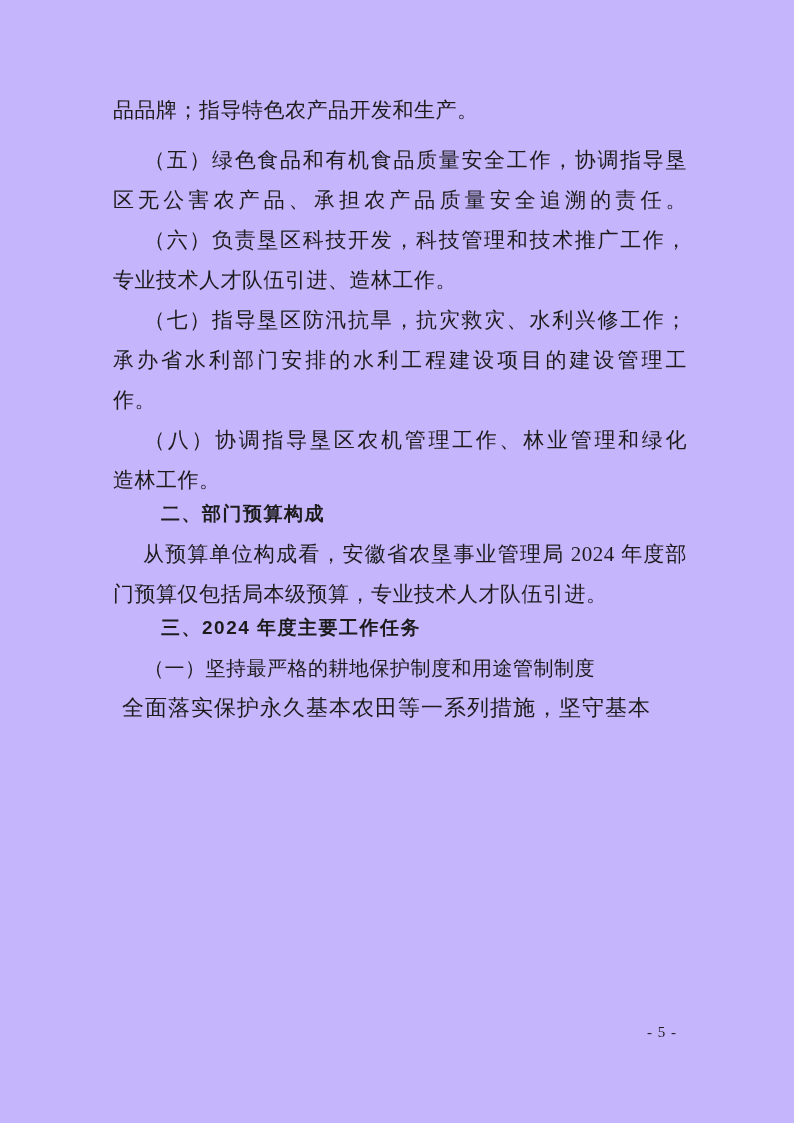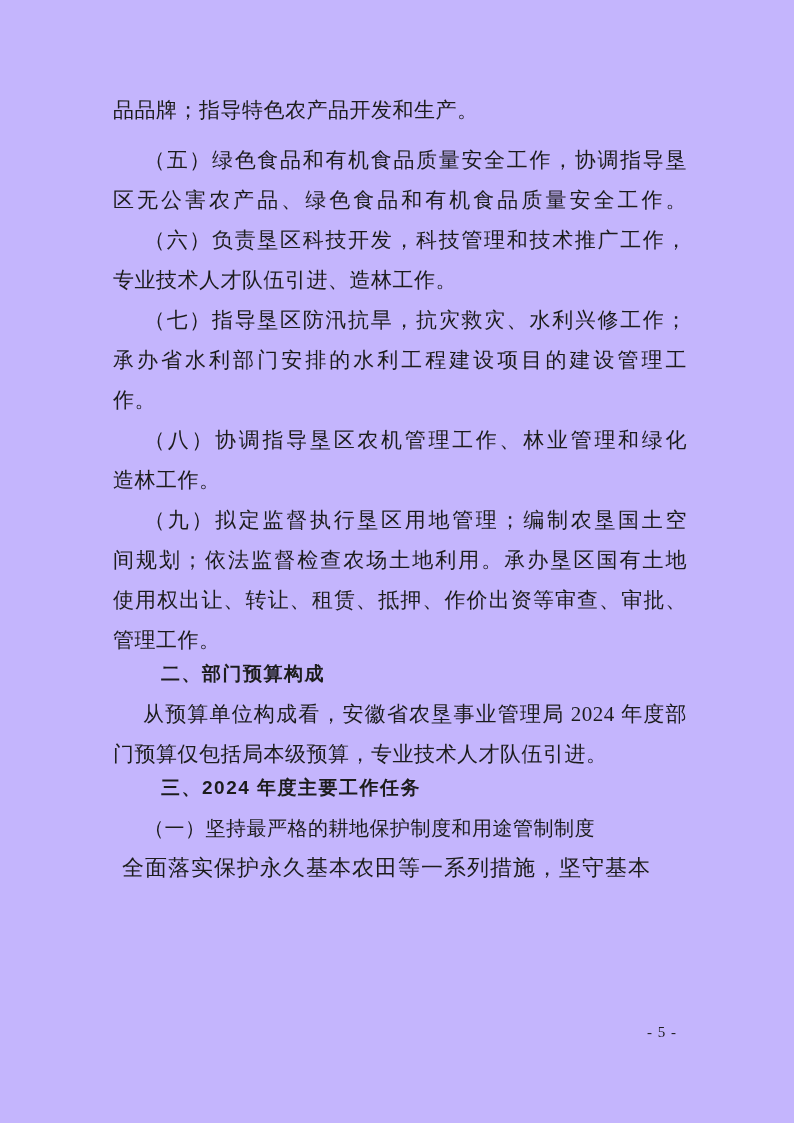--- a/index.html
+++ b/index.html
@@ -73,40 +73,34 @@
 </head>
 <body>
 
 <div class="page">
   <div class="text-block" id="doc-body">
       <div class="para p-plain">
         <div class="line first">品品牌；指导特色农产品开发和生产。</div>
       </div>
       <div class="para p-item">
         <div class="line first j">（五）绿色食品和有机食品质量安全工作，协调指导垦</div>
-        <div class="line j">区无公害农产品、绿色食品和有机食品质量安全工作。</div>
+        <div class="line j">区无公害农产品、承担农产品质量安全追溯的责任。</div>
       </div>
       <div class="para p-item">
         <div class="line first j">（六）负责垦区科技开发，科技管理和技术推广工作，</div>
         <div class="line">专业技术人才队伍引进、造林工作。</div>
       </div>
       <div class="para p-item">
         <div class="line first j">（七）指导垦区防汛抗旱，抗灾救灾、水利兴修工作；</div>
         <div class="line j">承办省水利部门安排的水利工程建设项目的建设管理工</div>
         <div class="line">作。</div>
       </div>
       <div class="para p-item">
         <div class="line first j">（八）协调指导垦区农机管理工作、林业管理和绿化</div>
         <div class="line">造林工作。</div>
-      </div>
-      <div class="para p-item">
-        <div class="line first j">（九）拟定监督执行垦区用地管理；编制农垦国土空</div>
-        <div class="line j">间规划；依法监督检查农场土地利用。承办垦区国有土地</div>
-        <div class="line j">使用权出让、转让、租赁、抵押、作价出资等审查、审批、</div>
-        <div class="line">管理工作。</div>
       </div>
       <div class="para p-heading">
         <div class="line first">二、部门预算构成</div>
       </div>
       <div class="para p-intro">
         <div class="line first j">从预算单位构成看，安徽省农垦事业管理局 2024 年度部</div>
         <div class="line">门预算仅包括局本级预算，专业技术人才队伍引进。</div>
       </div>
       <div class="para p-heading">
         <div class="line first">三、2024 年度主要工作任务</div>

